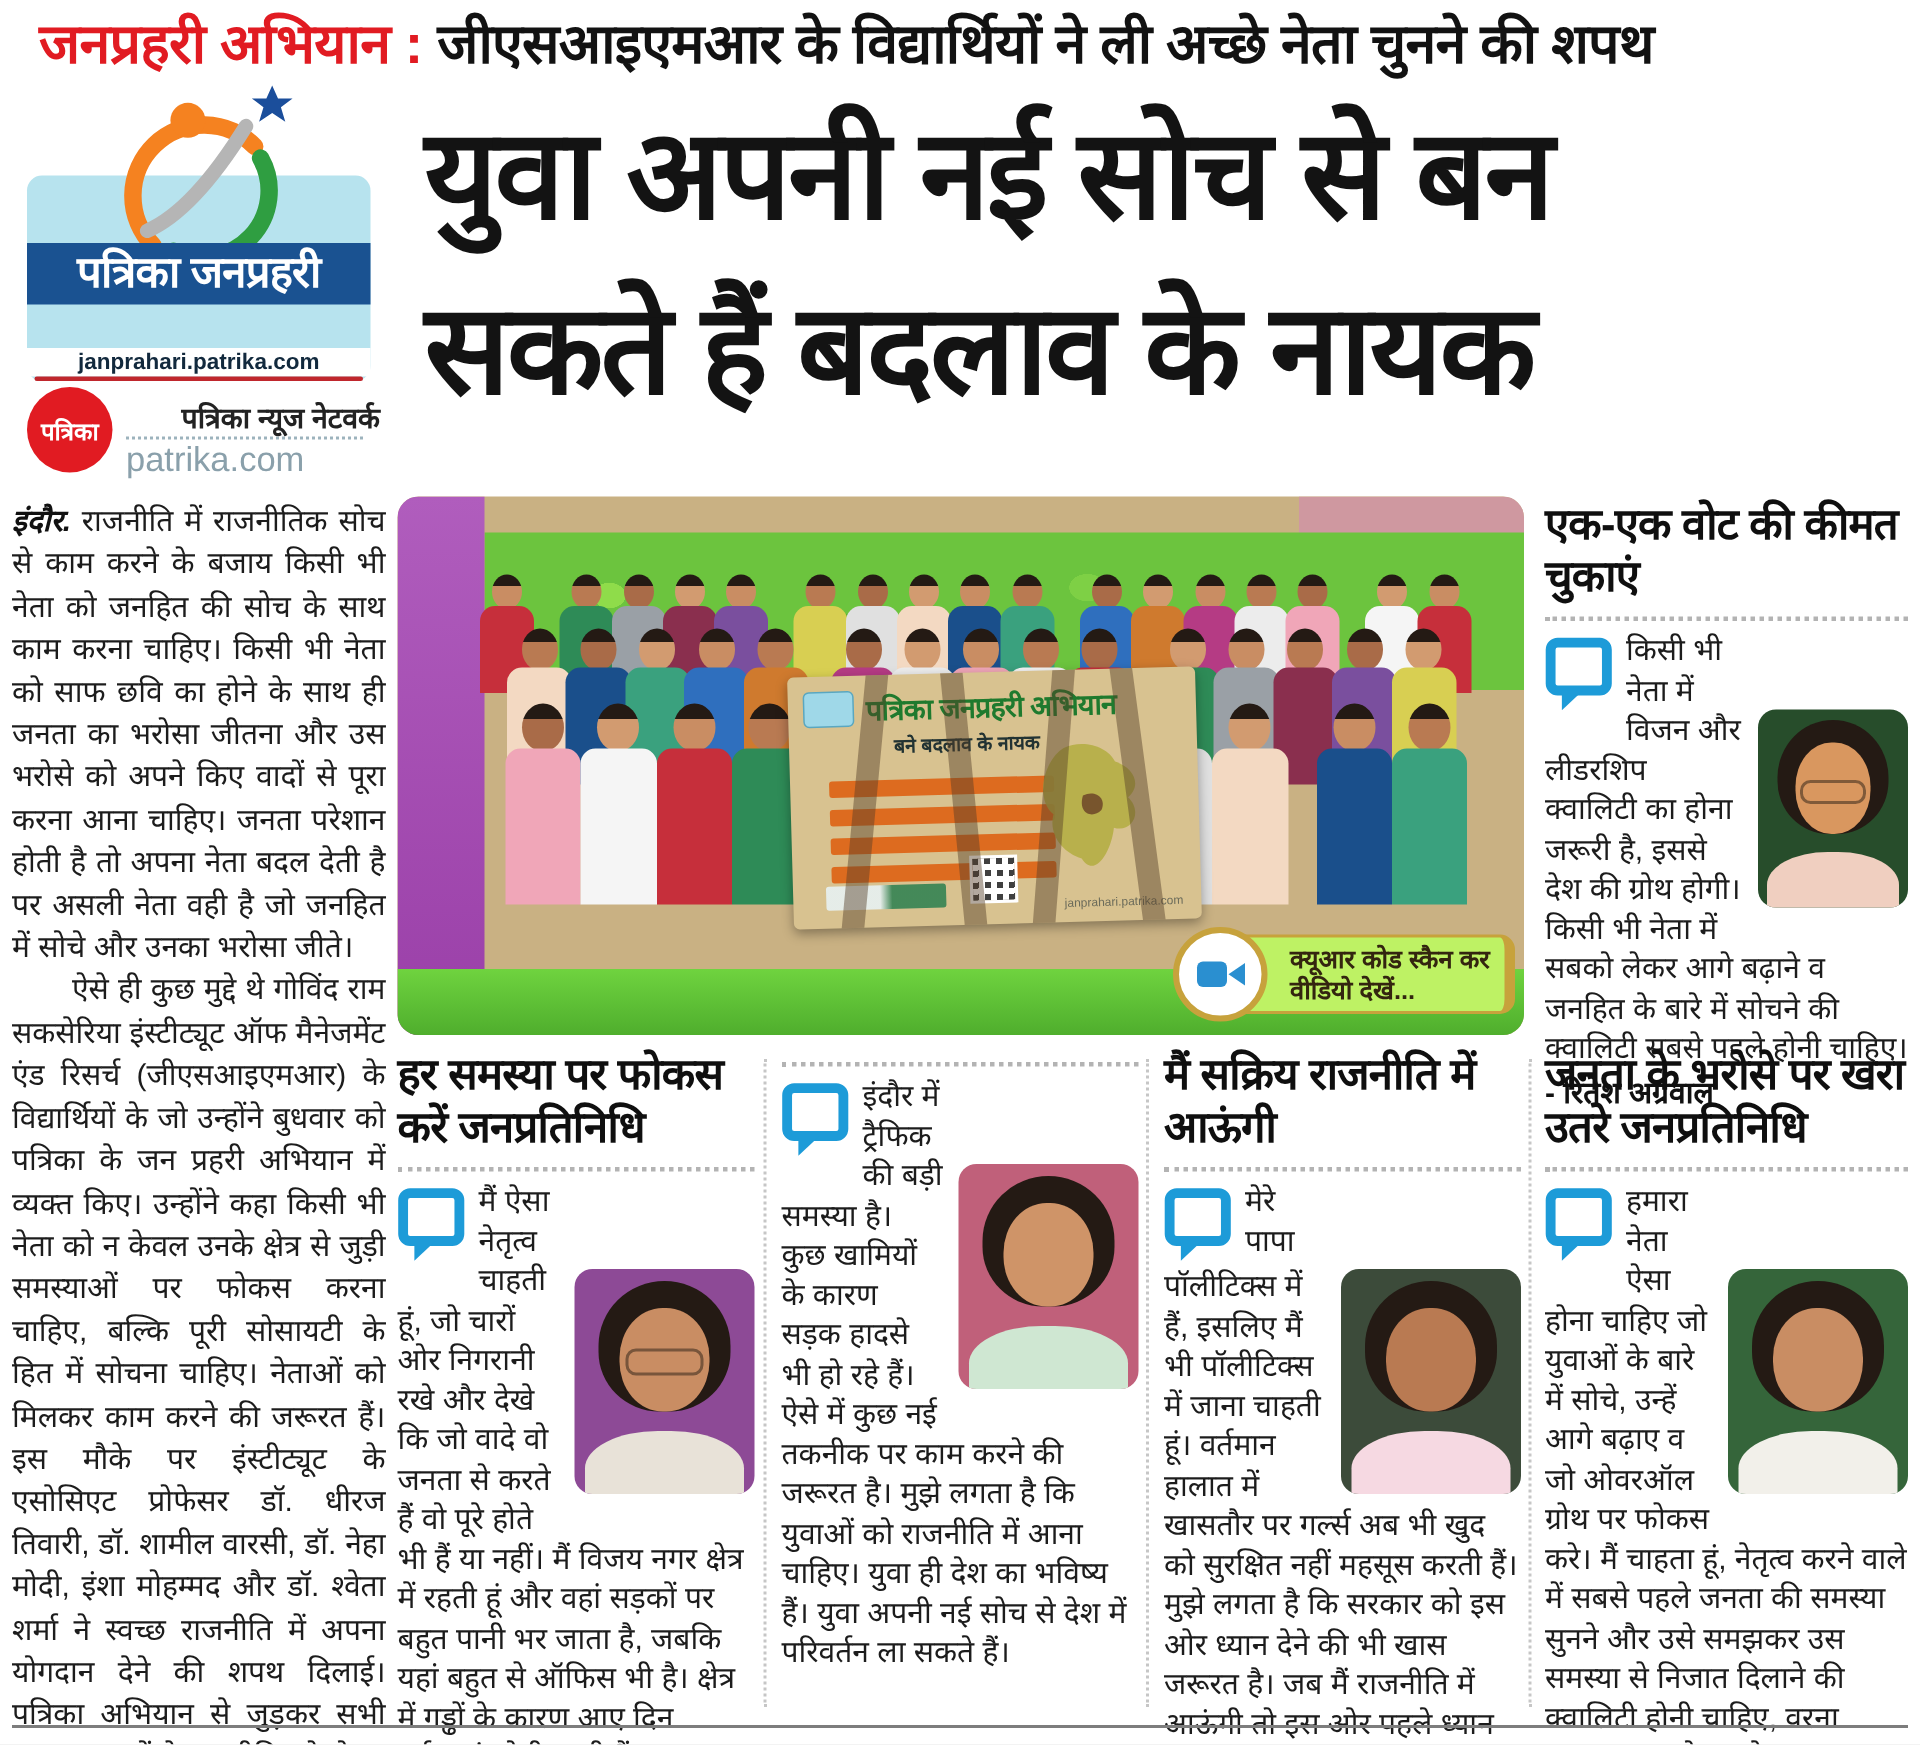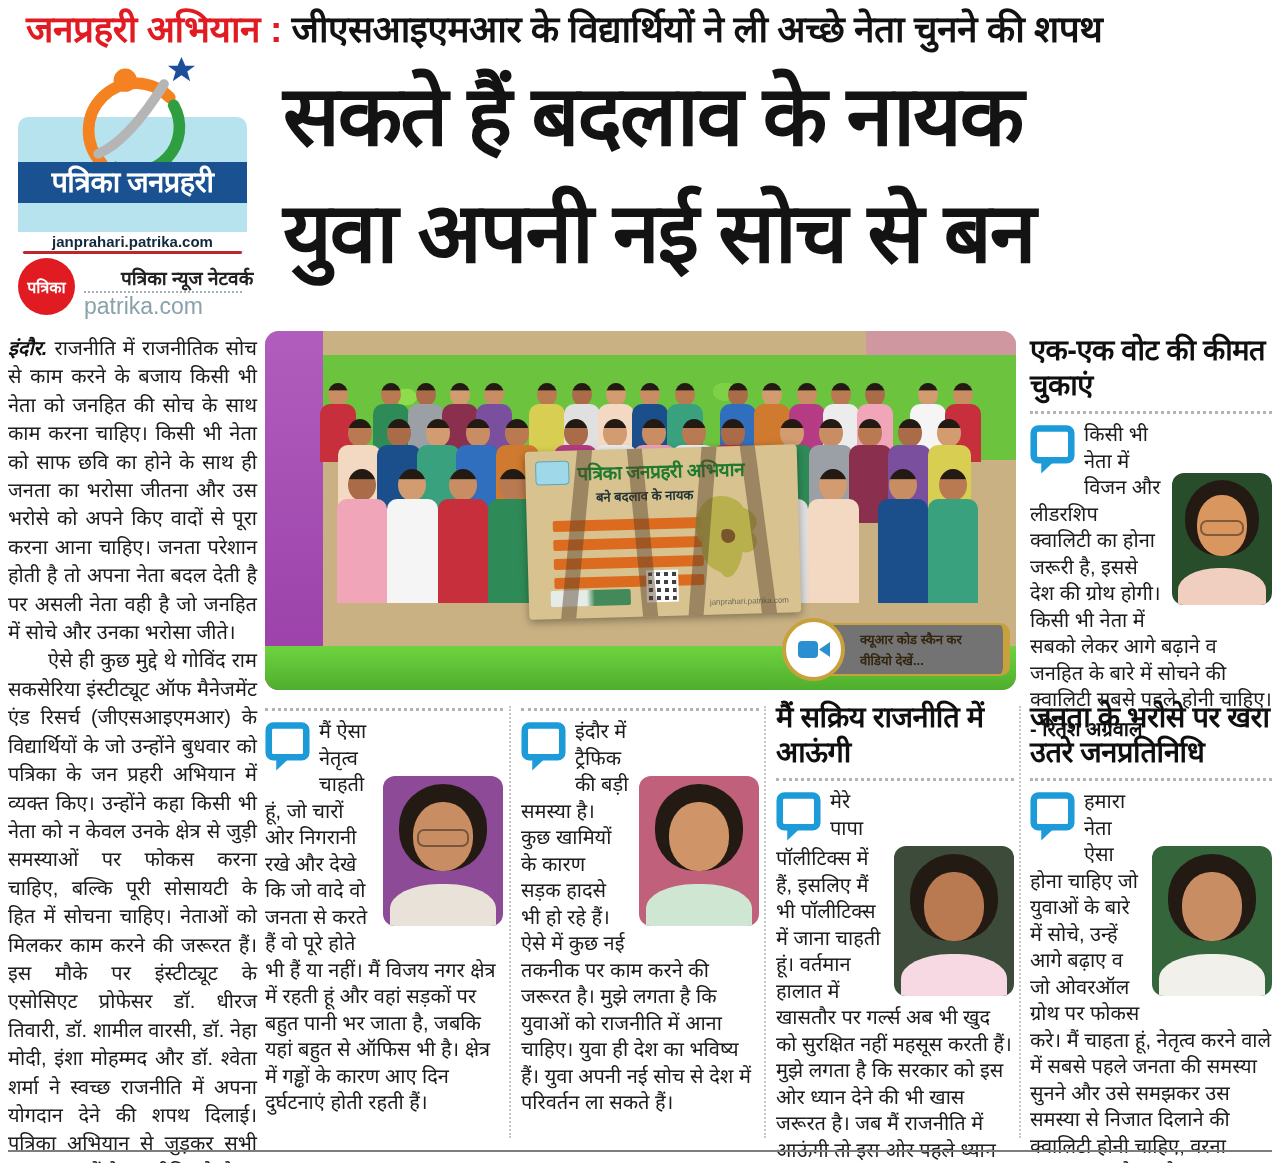--- a/index.html
+++ b/index.html
@@ -64,21 +64,21 @@
   .b-map{position:absolute;right:16px;top:48px;width:110px;height:100px;opacity:.9;}
   .b-qr{position:absolute;left:118px;bottom:14px;width:32px;height:32px;background:
      repeating-linear-gradient(0deg,#222 0 4px,#fff 4px 8px),
      repeating-linear-gradient(90deg,#222 0 4px,#fff 4px 8px);background-blend-mode:screen;border:2px solid #fff;}
   .b-partners{position:absolute;left:22px;bottom:12px;width:80px;height:16px;background:linear-gradient(90deg,#e8f4f8 0 45%,#2a7f4f 55% 100%);border-radius:2px;opacity:.85;}
   .b-url{position:absolute;right:12px;bottom:8px;font-size:8px;color:#6b6b5a;}
   .arm{position:absolute;top:-12%;height:125%;width:15px;background:rgba(84,62,40,.45);border-radius:8px;}
 
   
   .vbadge{position:absolute;left:517px;top:287px;width:228px;height:63px;z-index:6;}
-  .vbadge .box{position:absolute;left:30px;top:5px;right:0;bottom:5px;background:#737373;border:2px solid #c7a23c;border-right-width:7px;border-radius:10px;padding:4px 6px 4px 46px;display:flex;align-items:center;font-weight:bold;color:#33250f;font-size:13px;line-height:21px;}
+  .vbadge .box{position:absolute;left:30px;top:5px;right:0;bottom:5px;background:#bef264;border:2px solid #c7a23c;border-right-width:7px;border-radius:10px;padding:4px 6px 4px 46px;display:flex;align-items:center;font-weight:bold;color:#33250f;font-size:17px;line-height:21px;}
   .vbadge .circle{position:absolute;left:0;top:0;width:63px;height:63px;border-radius:50%;background:#fff;border:4px solid #c7a23c;display:flex;align-items:center;justify-content:center;}
 
   
   .qcol{position:absolute;}
   .qcol h2{margin:0;font-size:29px;line-height:35px;font-weight:bold;color:#0f0f0f;letter-spacing:-.5px;}
   .dotrule{border-top:3px dotted #b3b3b3;margin:8px 0 7px;}
   .qtext{font-size:20px;line-height:26.5px;color:#1c1c1c;}
   .q-icon{float:left;width:45px;height:52px;margin:3px 9px 2px 0;}
   .portrait{float:right;position:relative;overflow:hidden;border-radius:12px;background:var(--bg,#567);margin:0 0 6px 10px;}
   .portrait .hair{position:absolute;top:5%;left:13%;right:13%;height:58%;border-radius:50% 50% 46% 46%;background:#241a14;}
@@ -124,22 +124,22 @@
   </div>
 
   <div class="network">
     <div class="p-badge">पत्रिका</div>
     <div class="net-name">पत्रिका न्यूज नेटवर्क</div>
     <div class="net-div"></div>
     <div class="net-site">patrika.com</div>
   </div>
 
   <div class="headline">
+    <div>युवा अपनी नई सोच से बन</div>
     <div>सकते हैं बदलाव के नायक</div>
-    <div>युवा अपनी नई सोच से बन</div>
   </div>
 
   <div class="article">
     <p><b>इंदौर.</b><span> राजनीति में राजनीतिक सोच से काम करने के बजाय किसी भी नेता को जनहित की सोच के साथ काम करना चाहिए। किसी भी नेता को साफ छवि का होने के साथ ही जनता का भरोसा जीतना और उस भरोसे को अपने किए वादों से पूरा करना आना चाहिए। जनता परेशान होती है तो अपना नेता बदल देती है पर असली नेता वही है जो जनहित में सोचे और उनका भरोसा जीते।</span></p>
     <p><span>ऐसे ही कुछ मुद्दे थे गोविंद राम सकसेरिया इंस्टीट्यूट ऑफ मैनेजमेंट एंड रिसर्च (जीएसआइएमआर) के विद्यार्थियों के जो उन्होंने बुधवार को पत्रिका के जन प्रहरी अभियान में व्यक्त किए। उन्होंने कहा किसी भी नेता को न केवल उनके क्षेत्र से जुड़ी समस्याओं पर फोकस करना चाहिए, बल्कि पूरी सोसायटी के हित में सोचना चाहिए। नेताओं को मिलकर काम करने की जरूरत हैं। इस मौके पर इंस्टीट्यूट के एसोसिएट प्रोफेसर डॉ. धीरज तिवारी, डॉ. शामील वारसी, डॉ. नेहा मोदी, इंशा मोहम्मद और डॉ. श्वेता शर्मा ने स्वच्छ राजनीति में अपना योगदान देने की शपथ दिलाई। पत्रिका अभियान से जुड़कर सभी छात्र-छात्राओं ने राजनीति को लेकर अपने विचार तो व्यक्त किए, साथ ही अच्छे नेता का चुनाव करने का संकल्प भी लिया।</span></p>
   </div>
 
   <div class="photo">
     <div class="bldg"></div>
     <div class="hedge"></div>
@@ -370,20 +370,21 @@
         <div class="hair"></div>
         <div class="face"></div>
         <div class="shirt"></div>
       </div>
       <span>किसी भी नेता में विजन और लीडरशिप क्वालिटी का होना जरूरी है, इससे देश की ग्रोथ होगी। किसी भी नेता में सबको लेकर आगे बढ़ाने व जनहित के बारे में सोचने की क्वालिटी सबसे पहले होनी चाहिए।</span>
       <div class="author">- रितेश अग्रवाल</div>
     </div>
   </div>
 
   <div class="qcol bq1">
+    <h2>हर समस्या पर फोकस करें जनप्रतिनिधि</h2>
     <div class="dotrule"></div>
     <div class="qtext">
       <svg class="q-icon" viewBox="0 0 48 54">
         <rect x="4" y="4" width="40" height="34" rx="5" fill="#fff" stroke="#1d9bd8" stroke-width="7"></rect>
         <polygon points="12,38 27,38 12,52" fill="#1d9bd8"></polygon>
       </svg>
       <div class="portrait glasses" style="--bg:#8d4a96;--shirt:#e8e2d8;--skin:#c98d63;">
         <div class="hair"></div>
         <div class="face"></div>
         <div class="shirt"></div>

